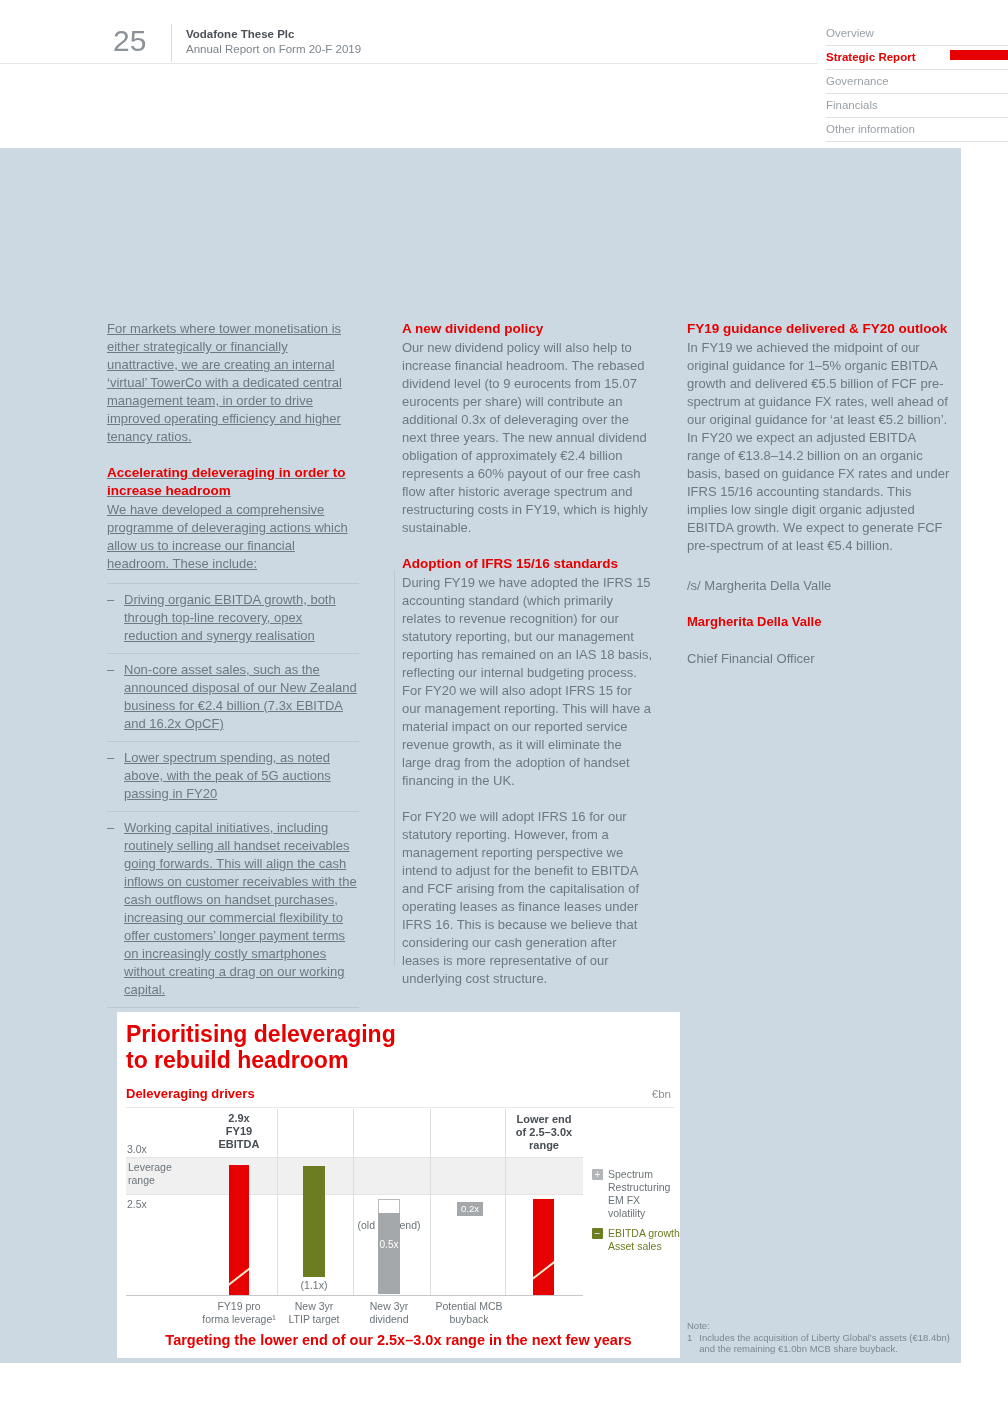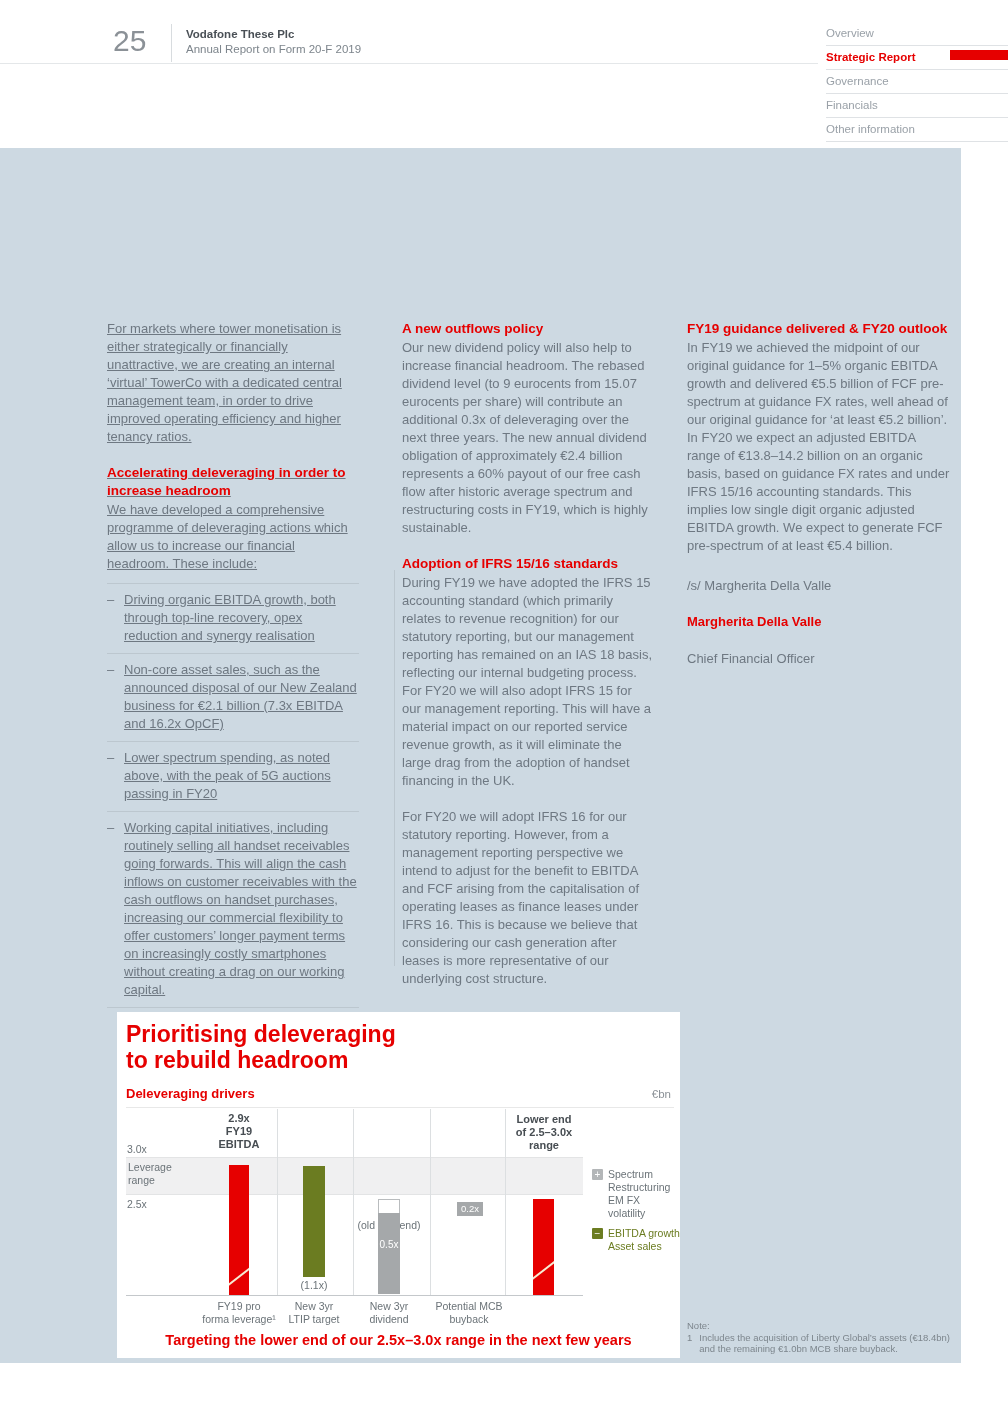--- a/index.html
+++ b/index.html
@@ -110,30 +110,30 @@
 </div>
 
 <div class="blue-panel"></div>
 
 <div class="col col1">
   <p>For markets where tower monetisation is either strategically or financially unattractive, we are creating an internal ‘virtual’ TowerCo with a dedicated central management team, in order to drive improved operating efficiency and higher tenancy ratios.</p>
   <div class="col-h">Accelerating deleveraging in order to increase headroom</div>
   <p style="margin-bottom:10px">We have developed a comprehensive programme of deleveraging actions which allow us to increase our financial headroom. These include:</p>
   <div class="bullets">
     <div class="bullet">Driving organic EBITDA growth, both through top-line recovery, opex reduction and synergy realisation</div>
-    <div class="bullet">Non-core asset sales, such as the announced disposal of our New Zealand business for €2.1 billion (7.3x EBITDA and 16.2x OpCF)</div>
+    <div class="bullet">Non-core asset sales, such as the announced disposal of our New Zealand business for €2.4 billion (7.3x EBITDA and 16.2x OpCF)</div>
     <div class="bullet">Lower spectrum spending, as noted above, with the peak of 5G auctions passing in FY20</div>
     <div class="bullet">Working capital initiatives, including routinely selling all handset receivables going forwards. This will align the cash inflows on customer receivables with the cash outflows on handset purchases, increasing our commercial flexibility to offer customers’ longer payment terms on increasingly costly smartphones without creating a drag on our working capital.</div>
   </div>
 </div>
 
 <div class="v-divider"></div>
 
 <div class="col col2">
-  <div class="col-h">A new outflows policy</div>
+  <div class="col-h">A new dividend policy</div>
   <p>Our new dividend policy will also help to increase financial headroom. The rebased dividend level (to 9 eurocents from 15.07 eurocents per share) will contribute an additional 0.3x of deleveraging over the next three years. The new annual dividend obligation of approximately €2.4 billion represents a 60% payout of our free cash flow after historic average spectrum and restructuring costs in FY19, which is highly sustainable.</p>
   <div class="col-h">Adoption of IFRS 15/16 standards</div>
   <p>During FY19 we have adopted the IFRS 15 accounting standard (which primarily relates to revenue recognition) for our statutory reporting, but our management reporting has remained on an IAS 18 basis, reflecting our internal budgeting process. For FY20 we will also adopt IFRS 15 for our management reporting. This will have a material impact on our reported service revenue growth, as it will eliminate the large drag from the adoption of handset financing in the UK.</p>
   <p>For FY20 we will adopt IFRS 16 for our statutory reporting. However, from a management reporting perspective we intend to adjust for the benefit to EBITDA and FCF arising from the capitalisation of operating leases as finance leases under IFRS 16. This is because we believe that considering our cash generation after leases is more representative of our underlying cost structure.</p>
 </div>
 
 <div class="col col3">
   <div class="col-h nowrap">FY19 guidance delivered &amp; FY20 outlook</div>
   <p style="margin-bottom:0">In FY19 we achieved the midpoint of our original guidance for 1–5% organic EBITDA growth and delivered €5.5 billion of FCF pre-spectrum at guidance FX rates, well ahead of our original guidance for ‘at least €5.2 billion’. In FY20 we expect an adjusted EBITDA range of €13.8–14.2 billion on an organic basis, based on guidance FX rates and under IFRS 15/16 accounting standards. This implies low single digit organic adjusted EBITDA growth. We expect to generate FCF pre-spectrum of at least €5.4 billion.</p>
   <div class="sig">/s/ Margherita Della Valle</div>

